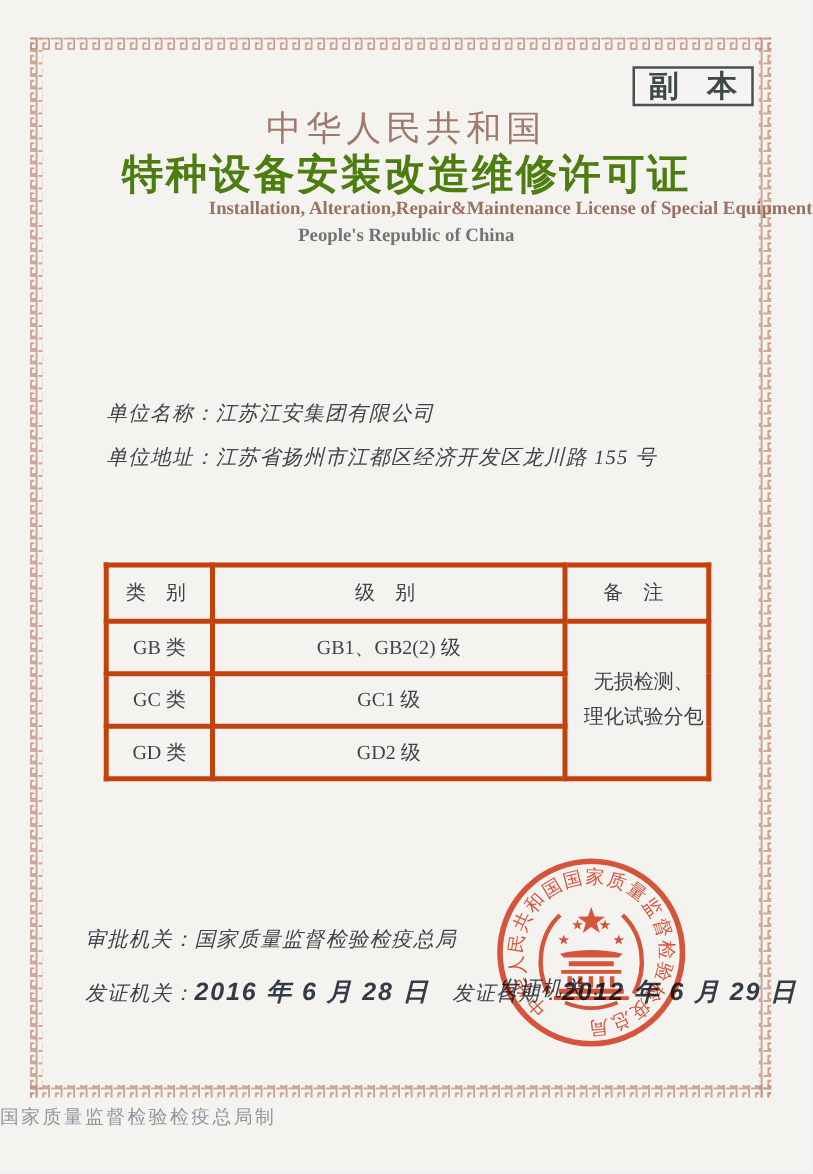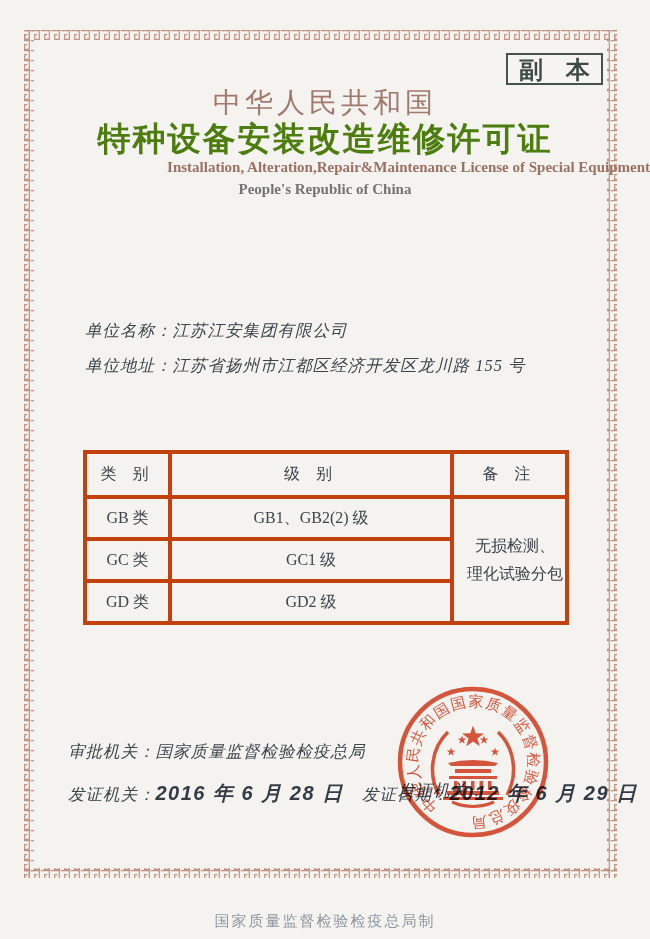--- a/index.html
+++ b/index.html
@@ -51,21 +51,21 @@
   .f-approval{left:68px;top:741px;}
   .f-issuer{left:362px;top:780px;margin-left:36px;}
   .f-valid{left:68px;top:780px;}
   .f-issuedate{left:362px;top:780px;}
   .dateval{font-family:"Liberation Sans","DejaVu Sans",sans-serif;font-weight:600;
       color:#333b46;letter-spacing:1.5px;font-size:20px;}
 
   .seal{position:absolute;left:376px;top:665px;width:194px;height:194px;
       mix-blend-mode:multiply;opacity:.92;}
 
-  .maker{position:absolute;top:912px;left:0;width:100%;text-align:center;
+  .maker{position:absolute;top:884px;left:0;width:100%;text-align:left;
       font-size:15px;letter-spacing:2px;color:#8d97a0;}
 </style>
 </head>
 <body>
 
 <div class="page">
 
   <svg class="frame" viewBox="0 0 650 939" xmlns="http://www.w3.org/2000/svg">
     <defs>
       <pattern id="mdr" width="10" height="10" patternUnits="userSpaceOnUse">

